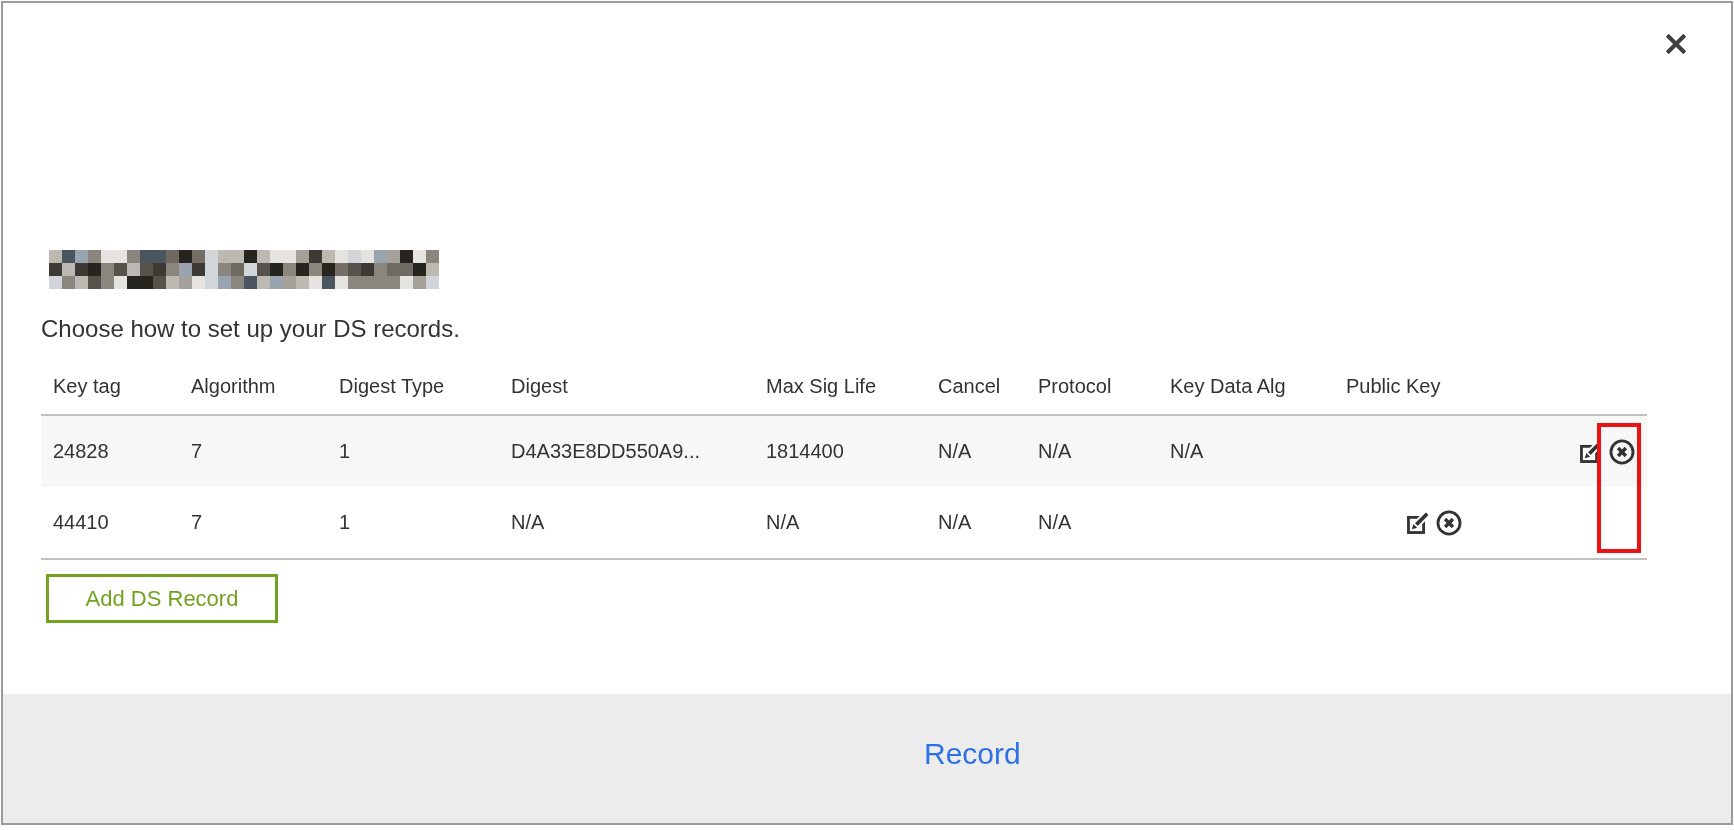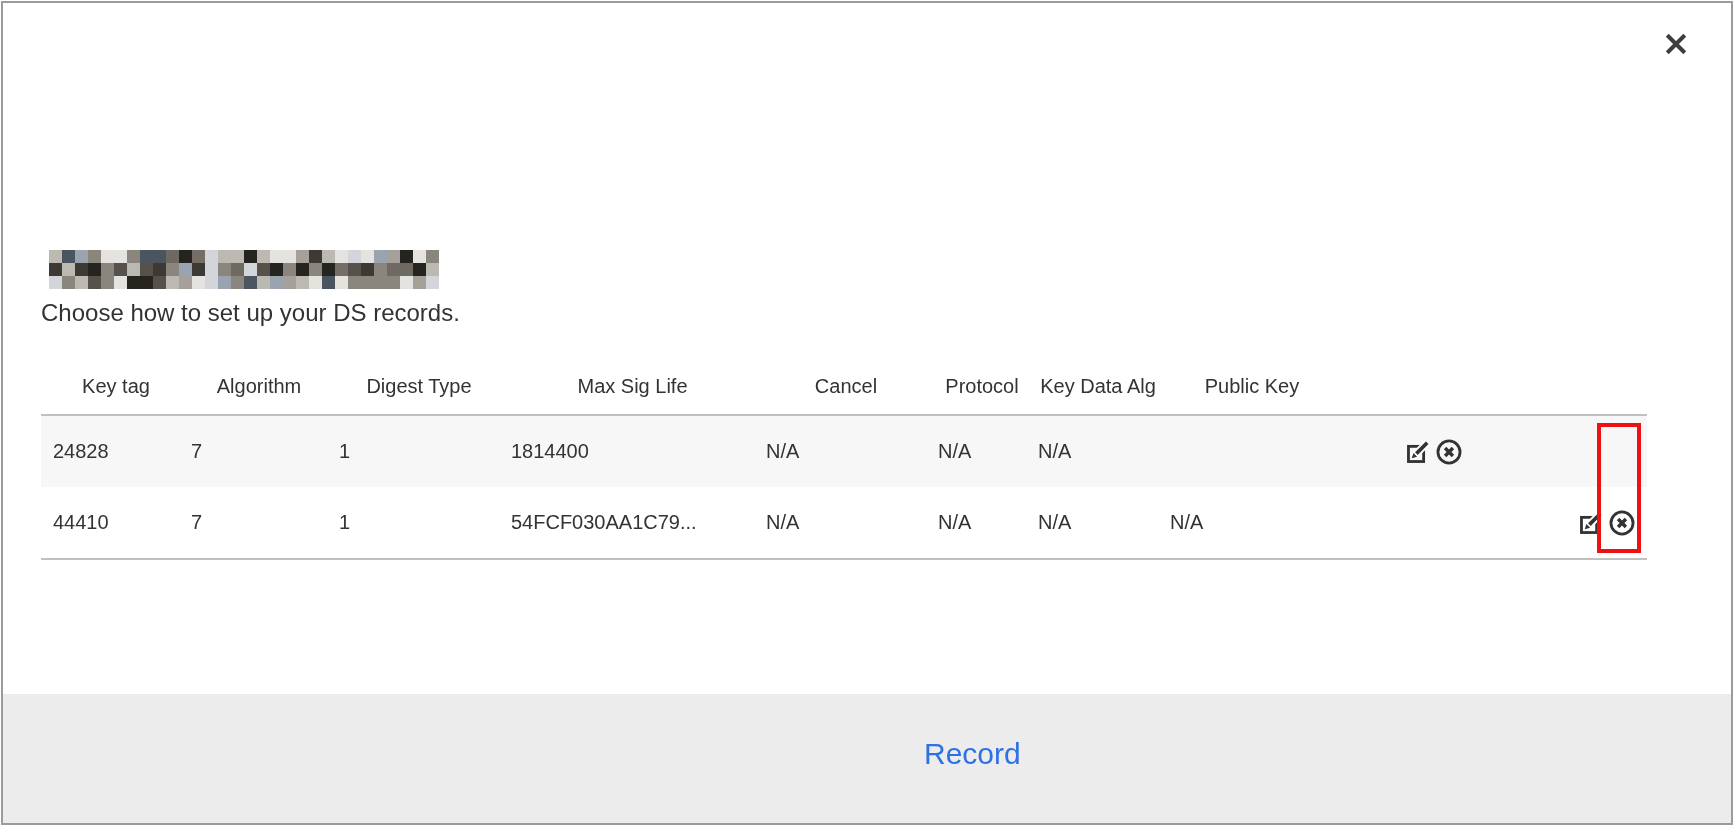--- a/index.html
+++ b/index.html
@@ -18,31 +18,31 @@
   }
   .close{
     position:absolute;right:40px;top:26px;width:30px;height:30px;cursor:pointer;
   }
   .close svg{display:block;}
   .domain-pixels{
     position:absolute;left:46px;top:247px;display:grid;line-height:0;
   }
   .domain-pixels div{width:13px;height:13px;}
   .instruction{
-    position:absolute;left:38px;top:296px;font-size:24px;color:#333;
+    position:absolute;left:38px;top:312px;font-size:24px;color:#333;
   }
   .table{
     position:absolute;left:38px;top:372px;width:1606px;font-size:20px;
   }
   .trow{
     display:grid;
     grid-template-columns:138px 148px 172px 255px 172px 100px 132px 176px 140px 1fr;
     align-items:center;
   }
-  .thead .trow{height:39px;align-items:start;text-align:center;}
+  .thead .trow{height:39px;align-items:start;}
   .cell{padding-left:12px;white-space:nowrap;overflow:hidden;}
   .tbody{border-top:2px solid var(--table-border,#c0c0c0);border-bottom:2px solid var(--table-border,#c0c0c0);}
   .tbody .trow{height:71px;}
   .tbody .trow.alt{background:var(--row-alt-bg,#f7f7f7);}
   .actions{display:flex;justify-content:flex-end;align-items:center;gap:5px;padding-right:12px;}
   .icon-btn{width:26px;height:26px;cursor:pointer;background:none;border:none;padding:0;}
   .icon-btn svg{display:block;}
   .red-box{
     position:absolute;left:1556px;top:48px;width:44px;height:130px;
     border:4px solid var(--highlight-red,#ee1111);box-sizing:border-box;
@@ -175,33 +175,35 @@
     </div>
 
   <div class="instruction">Choose how to set up your DS records.</div>
 
   <div class="table">
     <div class="thead">
       <div class="trow" id="thead-row">
           <div class="cell">Key tag</div>
           <div class="cell">Algorithm</div>
           <div class="cell">Digest Type</div>
+          <div class="cell">Digest</div>
           <div class="cell">Max Sig Life</div>
           <div class="cell">Cancel</div>
           <div class="cell">Protocol</div>
           <div class="cell">Key Data Alg</div>
           <div class="cell">Public Key</div>
           <div class="cell actions"></div>
         </div>
     </div>
     <div class="tbody" id="tbody">
         <div class="trow alt">
           <div class="cell">24828</div>
           <div class="cell">7</div>
           <div class="cell">1</div>
+          <div class="cell">D4A33E8DD550A9...</div>
           <div class="cell">1814400</div>
           <div class="cell">N/A</div>
           <div class="cell">N/A</div>
           <div class="cell">N/A</div>
           <div class="cell"></div>
           <div class="cell actions">
             <button class="icon-btn">
               <svg width="26" height="26" viewBox="0 0 24 24">
                 <rect x="3.2" y="6.8" width="14" height="14" fill="none" stroke="#333" stroke-width="2.6"></rect>
                 <path d="M7 17 L20 4" stroke="#fff" stroke-width="7" fill="none"></path>
@@ -214,21 +216,20 @@
                 <circle cx="12" cy="12" r="10.2" fill="none" stroke="#333" stroke-width="2.6"></circle>
                 <path d="M8.4 8.4 L15.6 15.6 M15.6 8.4 L8.4 15.6" stroke="#333" stroke-width="3.2" fill="none"></path>
               </svg>
             </button>
           </div>
         </div>
         <div class="trow">
           <div class="cell">44410</div>
           <div class="cell">7</div>
           <div class="cell">1</div>
-          <div class="cell">54FCF030AA1C79...</div>
           <div class="cell">N/A</div>
           <div class="cell">N/A</div>
           <div class="cell">N/A</div>
           <div class="cell">N/A</div>
           <div class="cell"></div>
           <div class="cell actions">
             <button class="icon-btn">
               <svg width="26" height="26" viewBox="0 0 24 24">
                 <rect x="3.2" y="6.8" width="14" height="14" fill="none" stroke="#333" stroke-width="2.6"></rect>
                 <path d="M7 17 L20 4" stroke="#fff" stroke-width="7" fill="none"></path>
@@ -241,18 +242,19 @@
                 <circle cx="12" cy="12" r="10.2" fill="none" stroke="#333" stroke-width="2.6"></circle>
                 <path d="M8.4 8.4 L15.6 15.6 M15.6 8.4 L8.4 15.6" stroke="#333" stroke-width="3.2" fill="none"></path>
               </svg>
             </button>
           </div>
         </div>
       </div>
     <div class="red-box"></div>
   </div>
 
+  <button class="add-btn">Add DS Record</button>
 
   <div class="footer">
     <a class="cancel-link">Record</a>
   </div>
 
 </div>
 
 </body></html>

